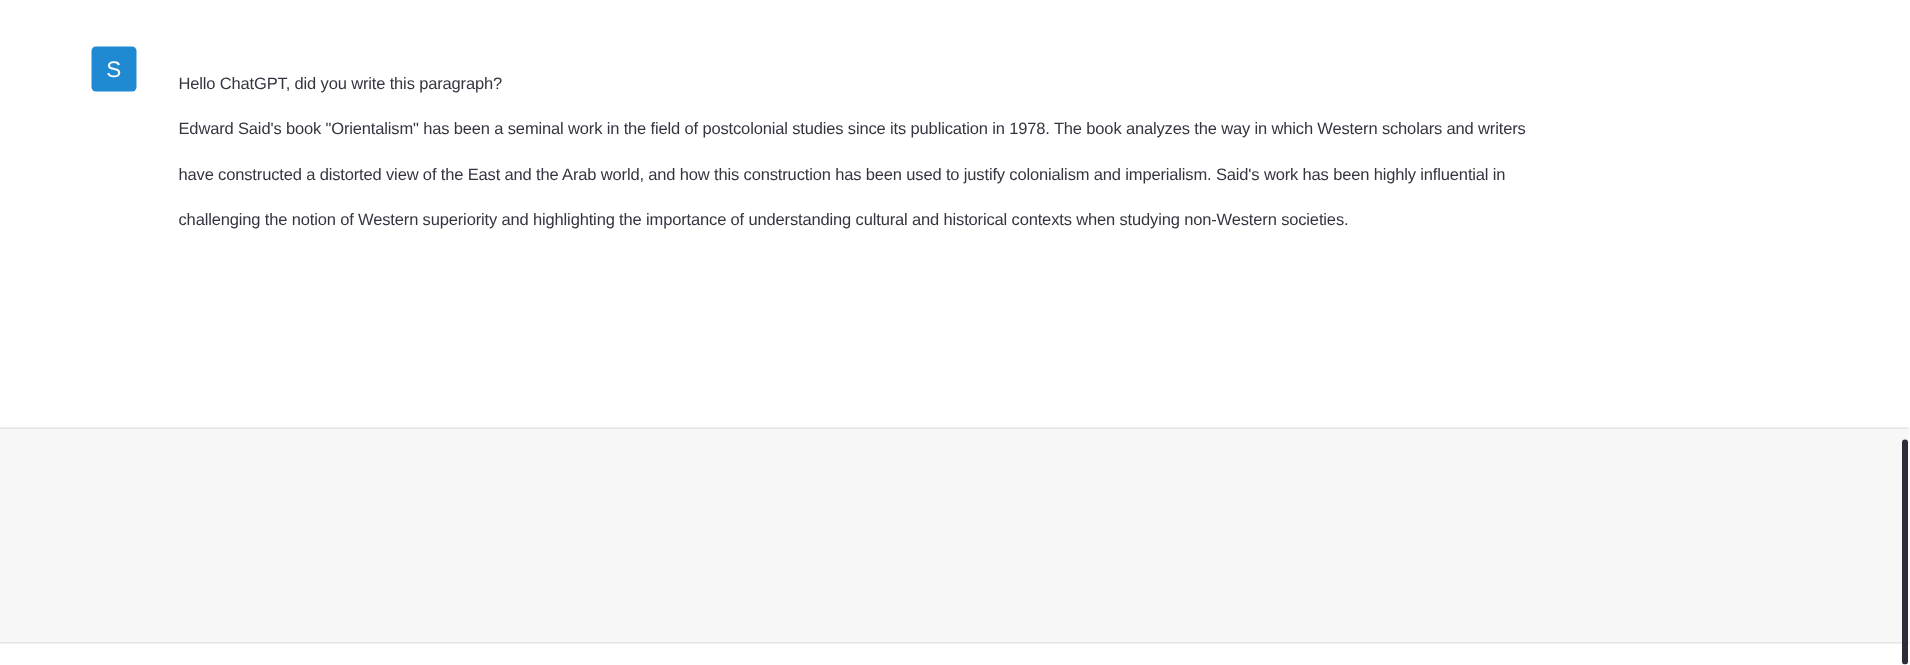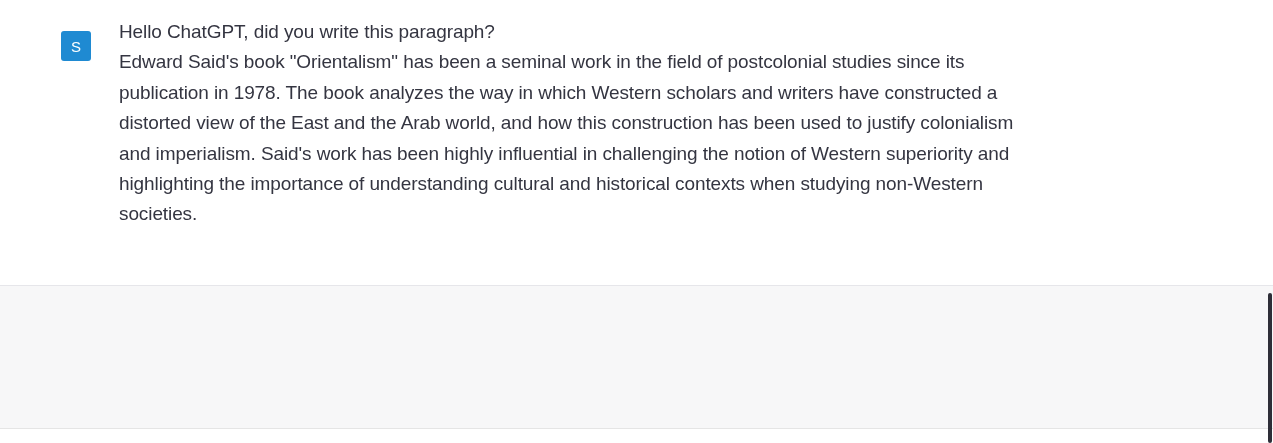--- a/index.html
+++ b/index.html
@@ -69,23 +69,23 @@
     letter-spacing: .2px;
   }
 
   
   .msg-body {
     position: absolute;
     left: 119px;
     color: #343541;
   }
   .msg-body.user-body {
-    top: 17px;
+    top: 41px;
     width: 900px;
-    font-size: 19px;
+    font-size: 11px;
     line-height: 30.4px;
     letter-spacing: -0.1px;
   }
   .msg-body p { margin: 0; }
 
   
   .scrollbar-track {
     position: absolute;
     right: 0;
     top: 0;

